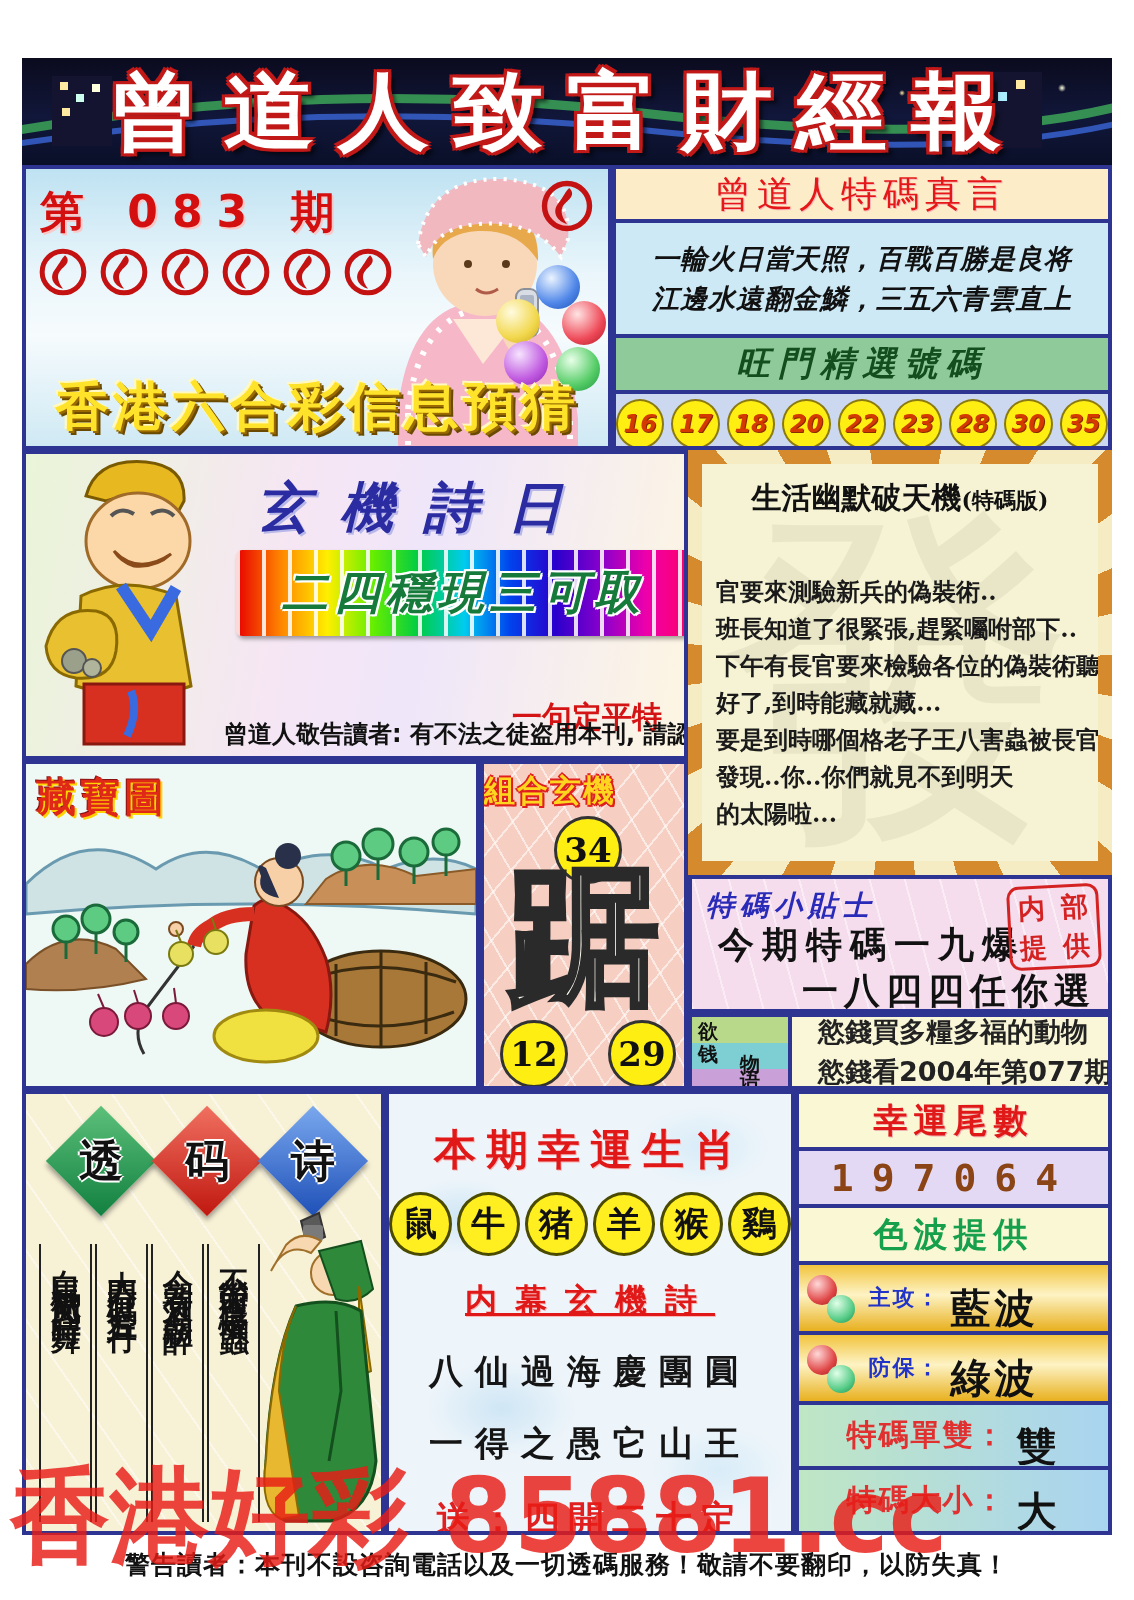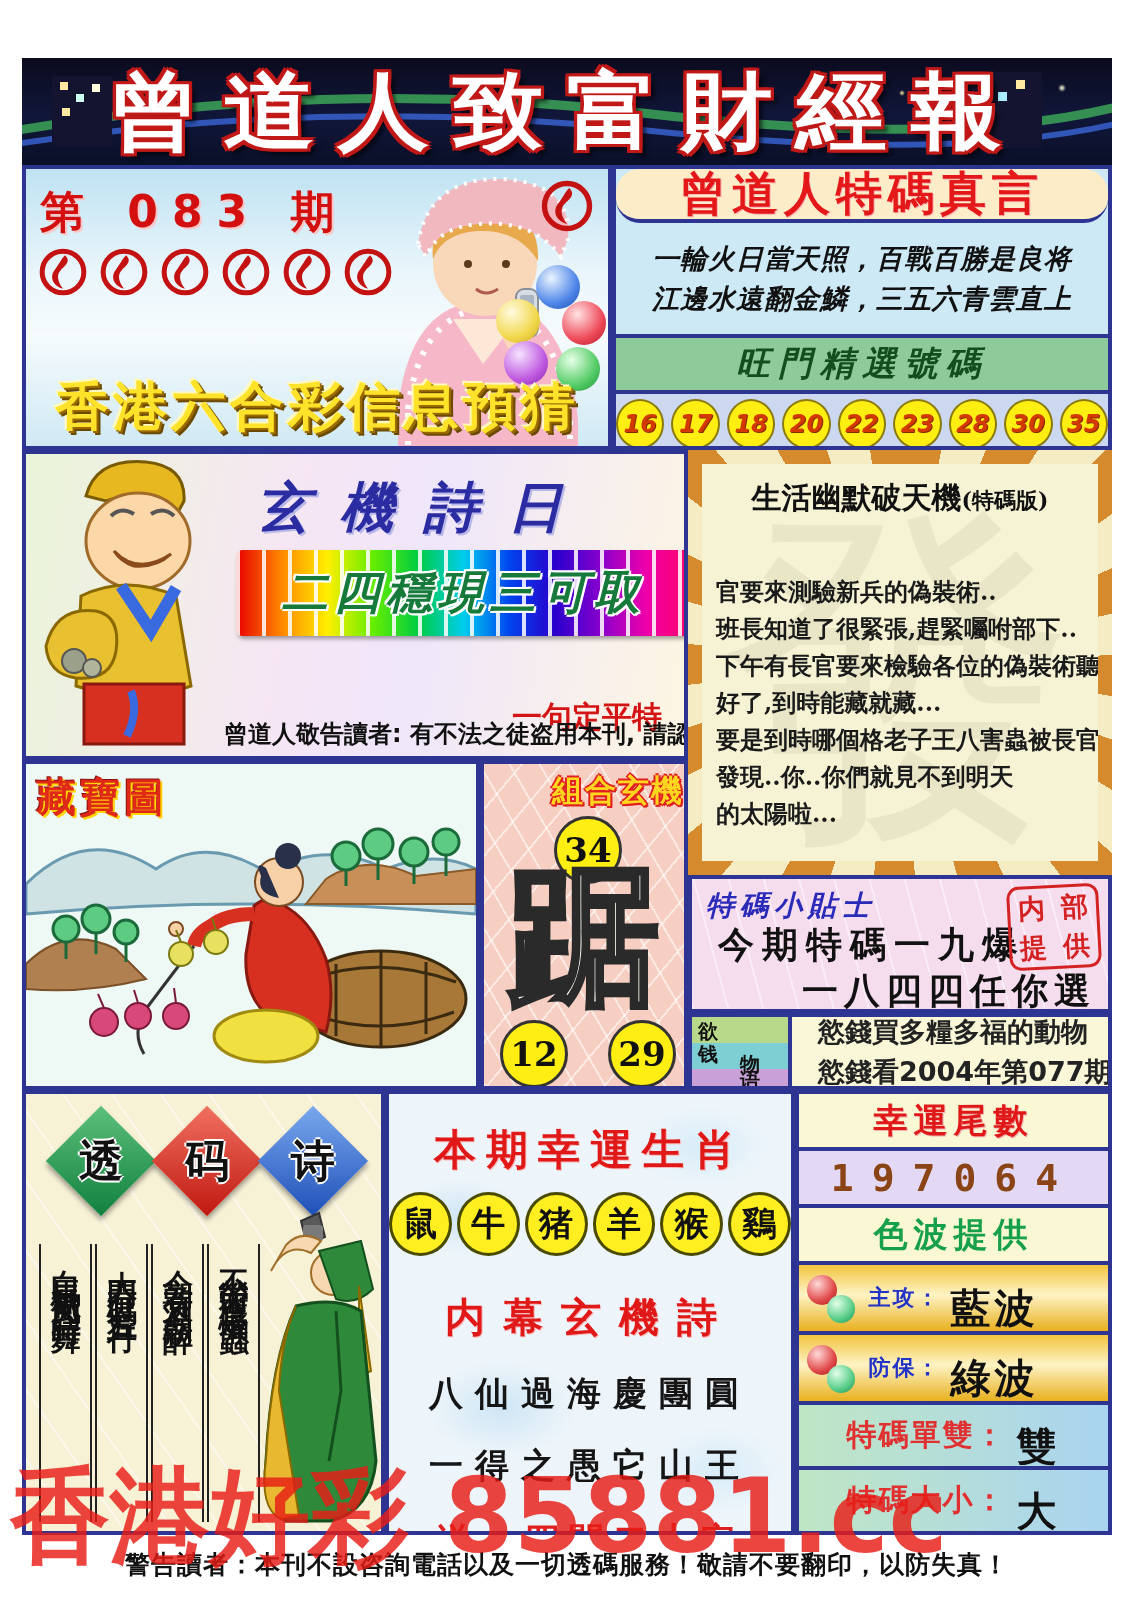--- a/index.html
+++ b/index.html
@@ -40,22 +40,22 @@
   .b-red{background:radial-gradient(circle at 35% 30%,#ffe4e4,#ee4a58 60%,#b01828);}
   .b-purple{background:radial-gradient(circle at 35% 30%,#f6e4ff,#c05ae0 60%,#8822aa);}
   .b-green{background:radial-gradient(circle at 35% 30%,#e8ffe8,#55cc66 60%,#1e9440);}
   #subtitle{position:absolute;left:0;right:0;bottom:4px;text-align:center;
     font-size:52px;font-weight:bold;color:#ffe32a;letter-spacing:4px;white-space:nowrap;
     text-shadow:2px 2px 0 #9a6a00,4px 4px 0 #6a4a00,-2px -2px 0 #fff8c0;transform:scaleX(1.04);}
 
   
   #truthPanel{left:612px;top:165px;width:500px;height:285px;padding:0;background:#cde9f6;}
   #truthTitle{height:50px;background:#fcecc8;border-bottom:4px solid #2e3492;
-    font-size:46px;font-weight:bold;color:#e41818;letter-spacing:6px;
-    text-shadow:1px 1px 0 #f8b8b8;border-radius:24px;}
+    font-size:36px;font-weight:normal;color:#e41818;letter-spacing:6px;
+    text-shadow:1px 1px 0 #f8b8b8;}
   #truthVerse{height:111px;background:#cde9f6;display:flex;flex-direction:column;
     justify-content:center;gap:4px;border-bottom:4px solid #2e3492;}
   #truthVerse div{font-size:27px;font-weight:bold;color:#111;text-align:center;
     letter-spacing:1px;font-style:italic;}
   #numTitle{height:52px;background:#8fca9a;border-bottom:4px solid #2e3492;
     font-size:34px;font-weight:bold;color:#124e1e;letter-spacing:8px;font-style:italic;}
   #numRow{height:60px;background:#ccd8f0;display:flex;align-items:center;
     justify-content:center;gap:7px;}
   .numball{width:46px;height:46px;border-radius:50%;background:#ffee12;border:2px solid #8a7a10;
     display:flex;align-items:center;justify-content:center;
@@ -100,21 +100,21 @@
   #treasureTitle{position:absolute;left:10px;top:6px;z-index:3;font-size:40px;font-weight:bold;
     color:#e02818;letter-spacing:4px;
     text-shadow:2px 2px 0 #ffd400,-1px -1px 0 #881111;}
 
   
   #comboPanel{left:480px;top:760px;width:208px;height:330px;background:#f7cfc2;}
   #comboPanel::before{content:"";position:absolute;inset:0;
     background:
       repeating-linear-gradient(60deg,rgba(255,255,255,.55) 0 2px,transparent 2px 26px),
       repeating-linear-gradient(-50deg,rgba(255,255,255,.55) 0 2px,transparent 2px 30px);}
-  #comboTitle{position:relative;margin-top:6px;text-align:right;font-size:31px;font-weight:bold;
+  #comboTitle{position:relative;margin-top:6px;text-align:left;font-size:31px;font-weight:bold;
     color:#ffd61f;letter-spacing:2px;white-space:nowrap;
     text-shadow:2px 0 0 #e02020,-2px 0 0 #e02020,0 2px 0 #e02020,0 -2px 0 #e02020,2px 2px 0 #e02020;}
   .comboBall{position:absolute;width:62px;height:62px;border-radius:50%;background:#ffee12;
     border:3px solid #333;display:flex;align-items:center;justify-content:center;
     font-size:34px;font-weight:bold;color:#111;font-family:"DejaVu Serif",serif;}
   #comboChar{position:absolute;left:50%;top:175px;transform:translate(-50%,-50%);
     font-size:150px;font-weight:bold;color:#fffdf2;font-family:"DejaVu Serif",serif;
     -webkit-text-stroke:4px #2a2a2a;text-shadow:0 0 2px #2a2a2a;}
 
   
@@ -171,22 +171,22 @@
       radial-gradient(90px 55px at 18% 28%,#cfe6f5 0%,transparent 70%),
       radial-gradient(100px 60px at 78% 12%,#d8ecf8 0%,transparent 70%),
       radial-gradient(110px 70px at 28% 72%,#cfe6f5 0%,transparent 70%),
       radial-gradient(100px 65px at 82% 86%,#d8ecf8 0%,transparent 70%);}
   #zodiacTitle{position:relative;margin-top:28px;text-align:center;font-size:42px;font-weight:bold;
     color:#e01818;letter-spacing:10px;white-space:nowrap;text-shadow:1px 1px 0 #f8b8b8;}
   #animalRow{position:relative;margin-top:14px;display:flex;justify-content:center;gap:5px;}
   .animal{width:58px;height:58px;border-radius:50%;background:#ffee20;border:3px solid #4a4a00;
     display:flex;align-items:center;justify-content:center;font-size:34px;font-weight:bold;
     color:#111;font-family:"DejaVu Serif",serif;}
-  #innerTitle{position:relative;margin-top:34px;text-align:center;font-size:40px;font-weight:bold;
-    color:#e01818;letter-spacing:18px;white-space:nowrap;text-shadow:1px 1px 0 #f8b8b8;}
+  #innerTitle{position:relative;margin-top:23px;text-align:center;font-size:32px;font-weight:bold;
+    color:#e01818;letter-spacing:18px;white-space:nowrap;text-shadow:1px 1px 0 #f8b8b8;text-decoration:underline;}
   .verse{position:relative;margin-top:26px;text-align:center;font-size:34px;font-weight:bold;
     color:#151515;letter-spacing:12px;white-space:nowrap;}
   #gift{position:relative;margin-top:28px;text-align:center;font-size:36px;font-weight:bold;
     color:#e02020;letter-spacing:8px;white-space:nowrap;}
 
   
   #sidePanel{left:795px;top:1090px;width:317px;height:445px;background:#fff;display:flex;
     flex-direction:column;}
   .srow{border-bottom:4px solid #2e3492;display:flex;align-items:center;justify-content:center;
     position:relative;}

